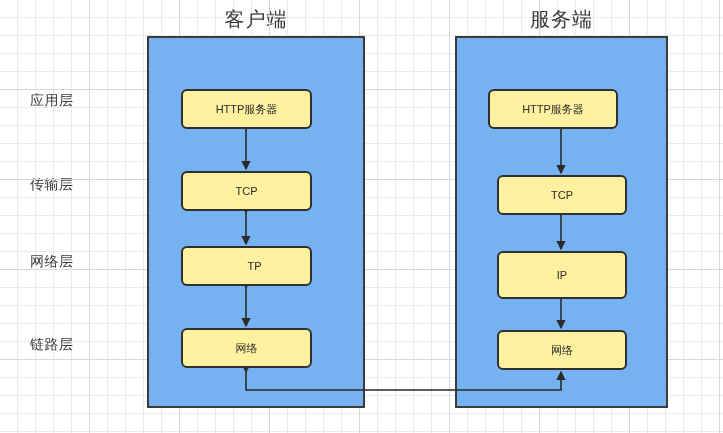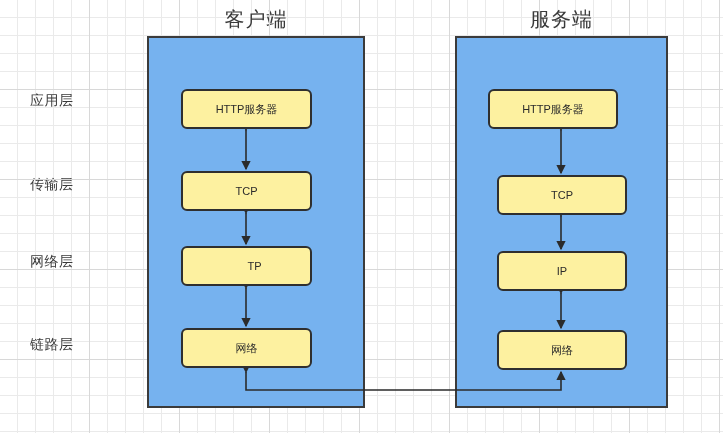--- a/index.html
+++ b/index.html
@@ -119,16 +119,16 @@
     <path d="M246,372 L246,390 L561,390 L561,372" stroke="#2b2b2b" stroke-width="1.6" fill="none" marker-start="url(#ah)" marker-end="url(#ah)"></path>
   </svg>
 
   <div class="node-box" style="left:181px; top:89px; width:131px; height:40px;">HTTP服务器</div>
   <div class="node-box" style="left:181px; top:171px; width:131px; height:40px;">TCP</div>
   <div class="node-box" style="left:181px; top:246px; width:131px; height:40px;padding-left:16px;">TP</div>
   <div class="node-box" style="left:181px; top:328px; width:131px; height:40px;">网络</div>
 
   <div class="node-box" style="left:488px; top:89px; width:130px; height:40px;">HTTP服务器</div>
   <div class="node-box" style="left:497px; top:175px; width:130px; height:40px;">TCP</div>
-  <div class="node-box" style="left:497px; top:251px; width:130px; height:40px;">IP</div>
+  <div class="node-box" style="left:497px; top:251px; width:130px; height:48px;">IP</div>
   <div class="node-box" style="left:497px; top:330px; width:130px; height:40px;">网络</div>
 
 </div>
 
 </body></html>

